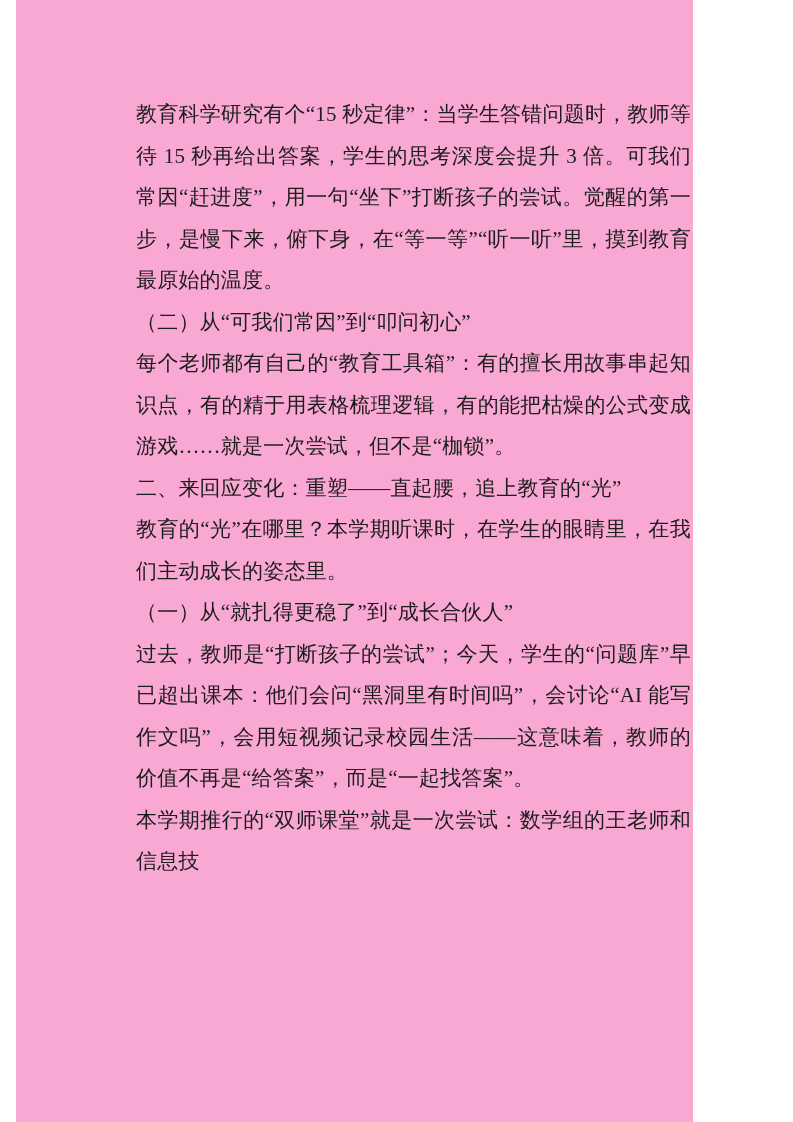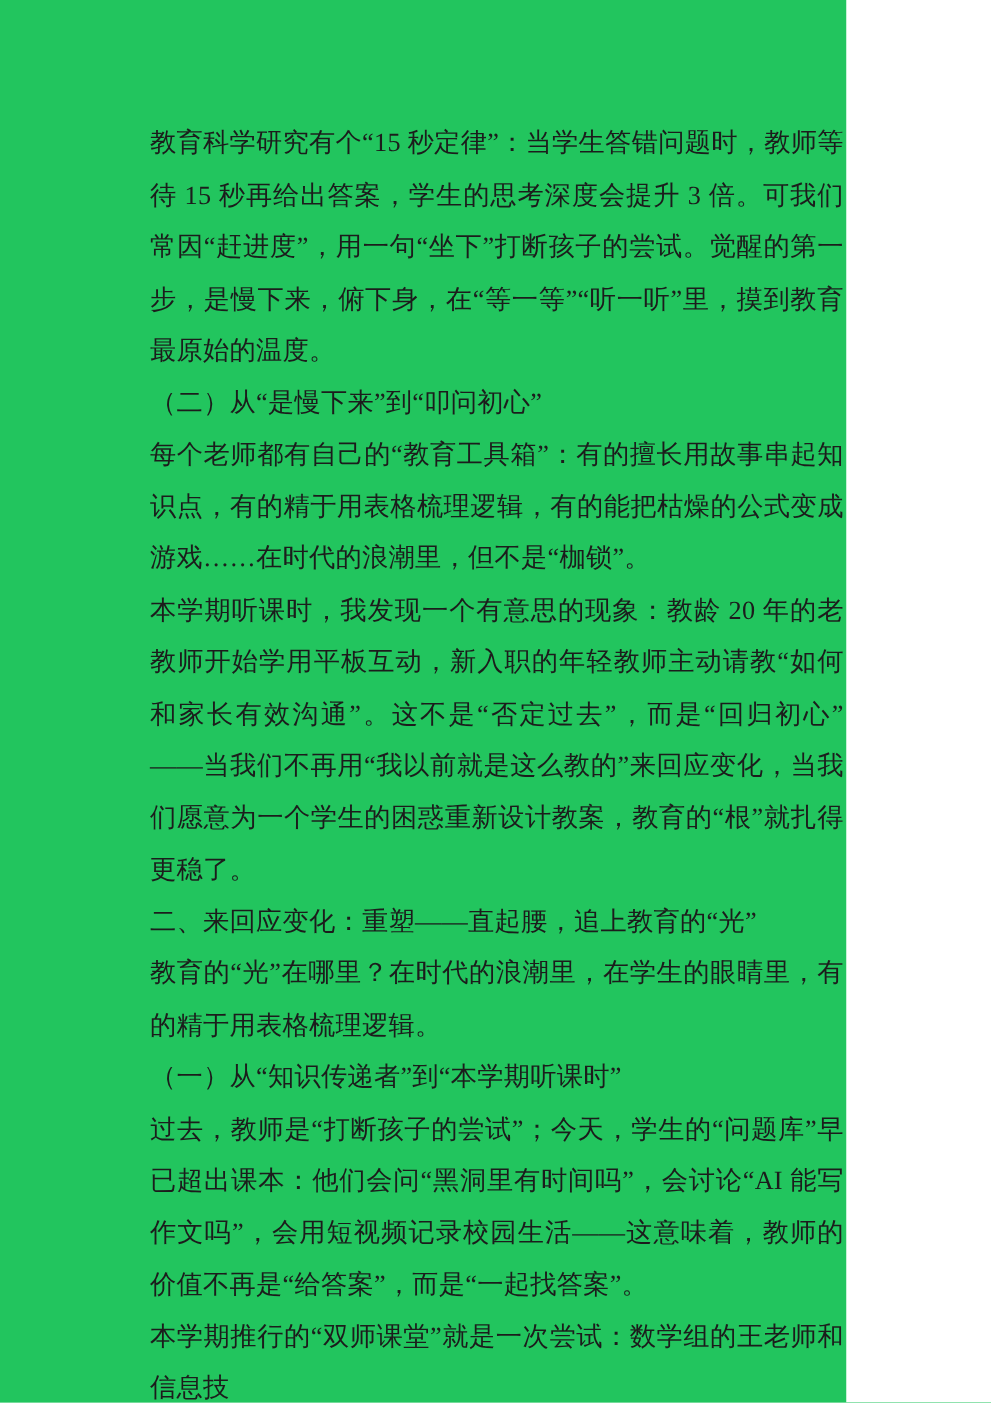--- a/index.html
+++ b/index.html
@@ -9,23 +9,24 @@
   body {
     width: 793px;
     height: 1122px;
     background: #ffffff;
     overflow: hidden;
   }
   .page {
     position: relative;
     width: 677px;
     height: 1122px;
-    background: #22c55e;
+    background: #f9a8d4;
     overflow: hidden;
     font-family: "Liberation Serif", "DejaVu Serif", serif;
+    margin-left: 16px;
   }
   .text-block {
     position: absolute;
     left: 120px;
     top: 94px;
     width: 555px;
     color: #1c1c1c;
     font-size: 21px;
     line-height: 41.5px;
     text-align: justify;
@@ -37,22 +38,21 @@
     padding: 0;
     font-weight: normal;
   }
 </style>
 </head>
 <body>
 
 <div class="page">
   <div class="text-block">
       <p class="para body">教育科学研究有个“15 秒定律”：当学生答错问题时，教师等待 15 秒再给出答案，学生的思考深度会提升 3 倍。可我们常因“赶进度”，用一句“坐下”打断孩子的尝试。觉醒的第一步，是慢下来，俯下身，在“等一等”“听一听”里，摸到教育最原始的温度。</p>
-      <p class="para subheading">（二）从“是慢下来”到“叩问初心”</p>
-      <p class="para body">每个老师都有自己的“教育工具箱”：有的擅长用故事串起知识点，有的精于用表格梳理逻辑，有的能把枯燥的公式变成游戏……在时代的浪潮里，但不是“枷锁”。</p>
-      <p class="para body">本学期听课时，我发现一个有意思的现象：教龄 20 年的老教师开始学用平板互动，新入职的年轻教师主动请教“如何和家长有效沟通”。这不是“否定过去”，而是“回归初心”——当我们不再用“我以前就是这么教的”来回应变化，当我们愿意为一个学生的困惑重新设计教案，教育的“根”就扎得更稳了。</p>
+      <p class="para subheading">（二）从“可我们常因”到“叩问初心”</p>
+      <p class="para body">每个老师都有自己的“教育工具箱”：有的擅长用故事串起知识点，有的精于用表格梳理逻辑，有的能把枯燥的公式变成游戏……就是一次尝试，但不是“枷锁”。</p>
       <p class="para heading">二、来回应变化：重塑——直起腰，追上教育的“光”</p>
-      <p class="para body">教育的“光”在哪里？在时代的浪潮里，在学生的眼睛里，有的精于用表格梳理逻辑。</p>
-      <p class="para subheading">（一）从“知识传递者”到“本学期听课时”</p>
+      <p class="para body">教育的“光”在哪里？本学期听课时，在学生的眼睛里，在我们主动成长的姿态里。</p>
+      <p class="para subheading">（一）从“就扎得更稳了”到“成长合伙人”</p>
       <p class="para body">过去，教师是“打断孩子的尝试”；今天，学生的“问题库”早已超出课本：他们会问“黑洞里有时间吗”，会讨论“AI 能写作文吗”，会用短视频记录校园生活——这意味着，教师的价值不再是“给答案”，而是“一起找答案”。</p>
       <p class="para body">本学期推行的“双师课堂”就是一次尝试：数学组的王老师和信息技</p>
     </div>
 </div>
 
 </body></html>

